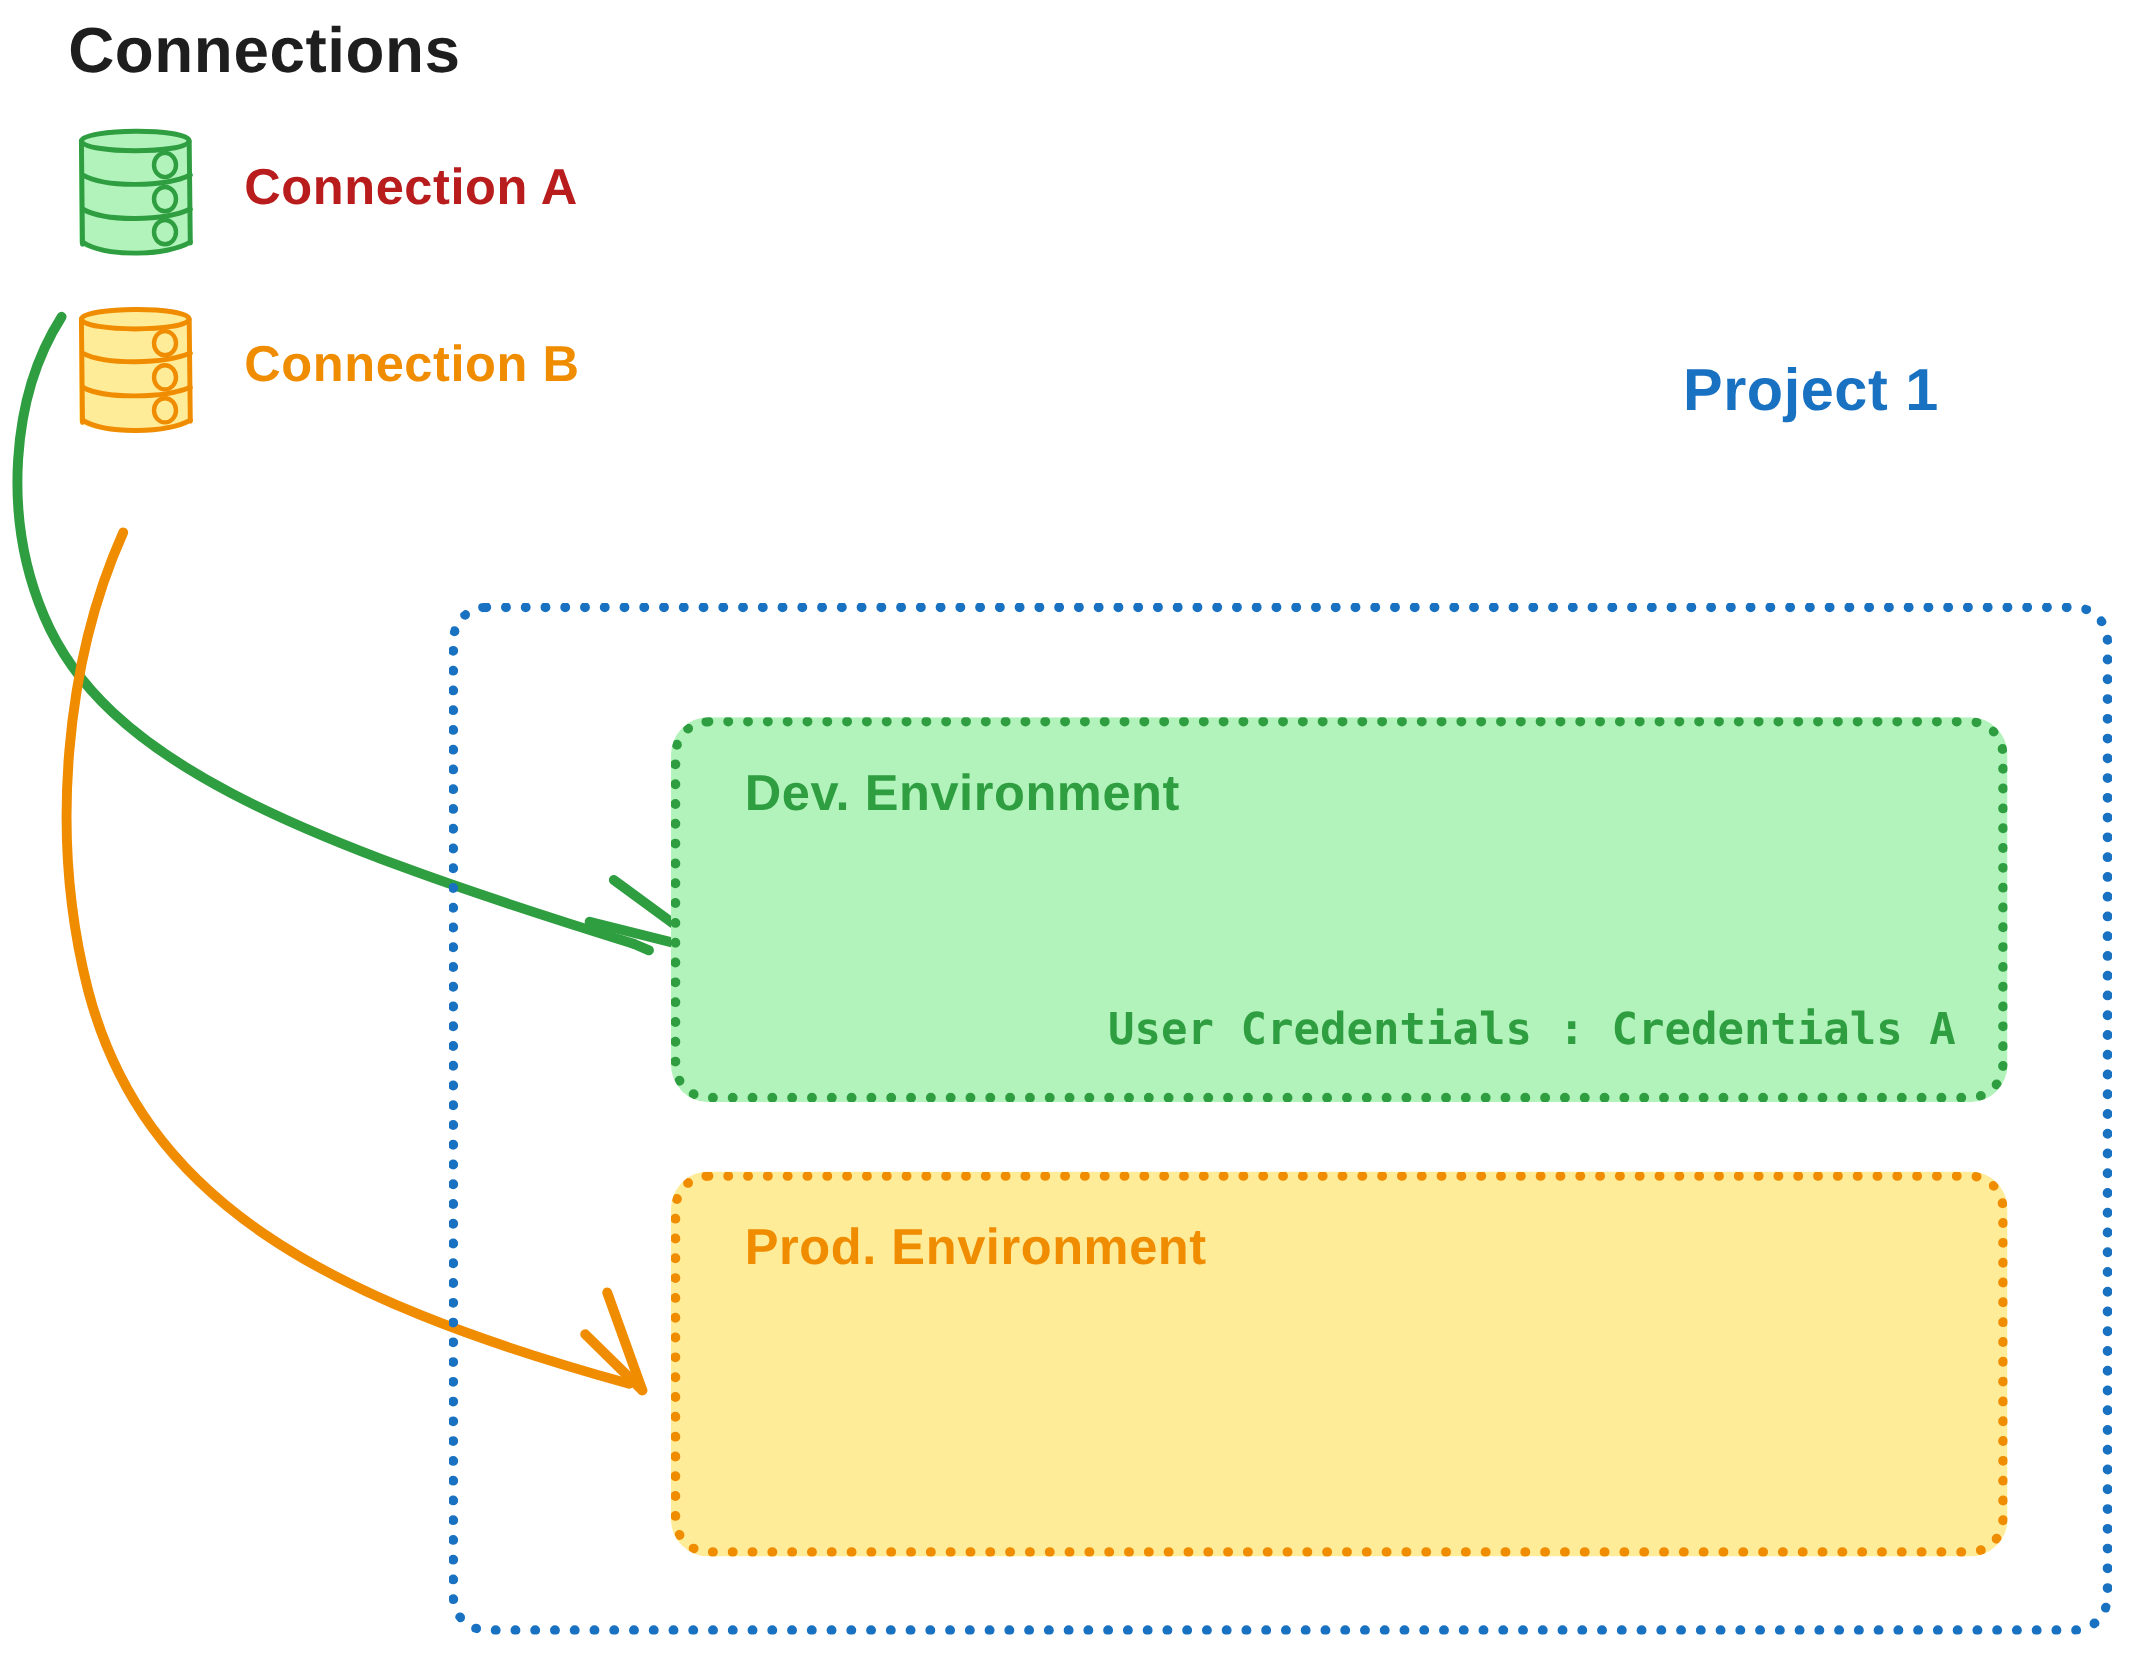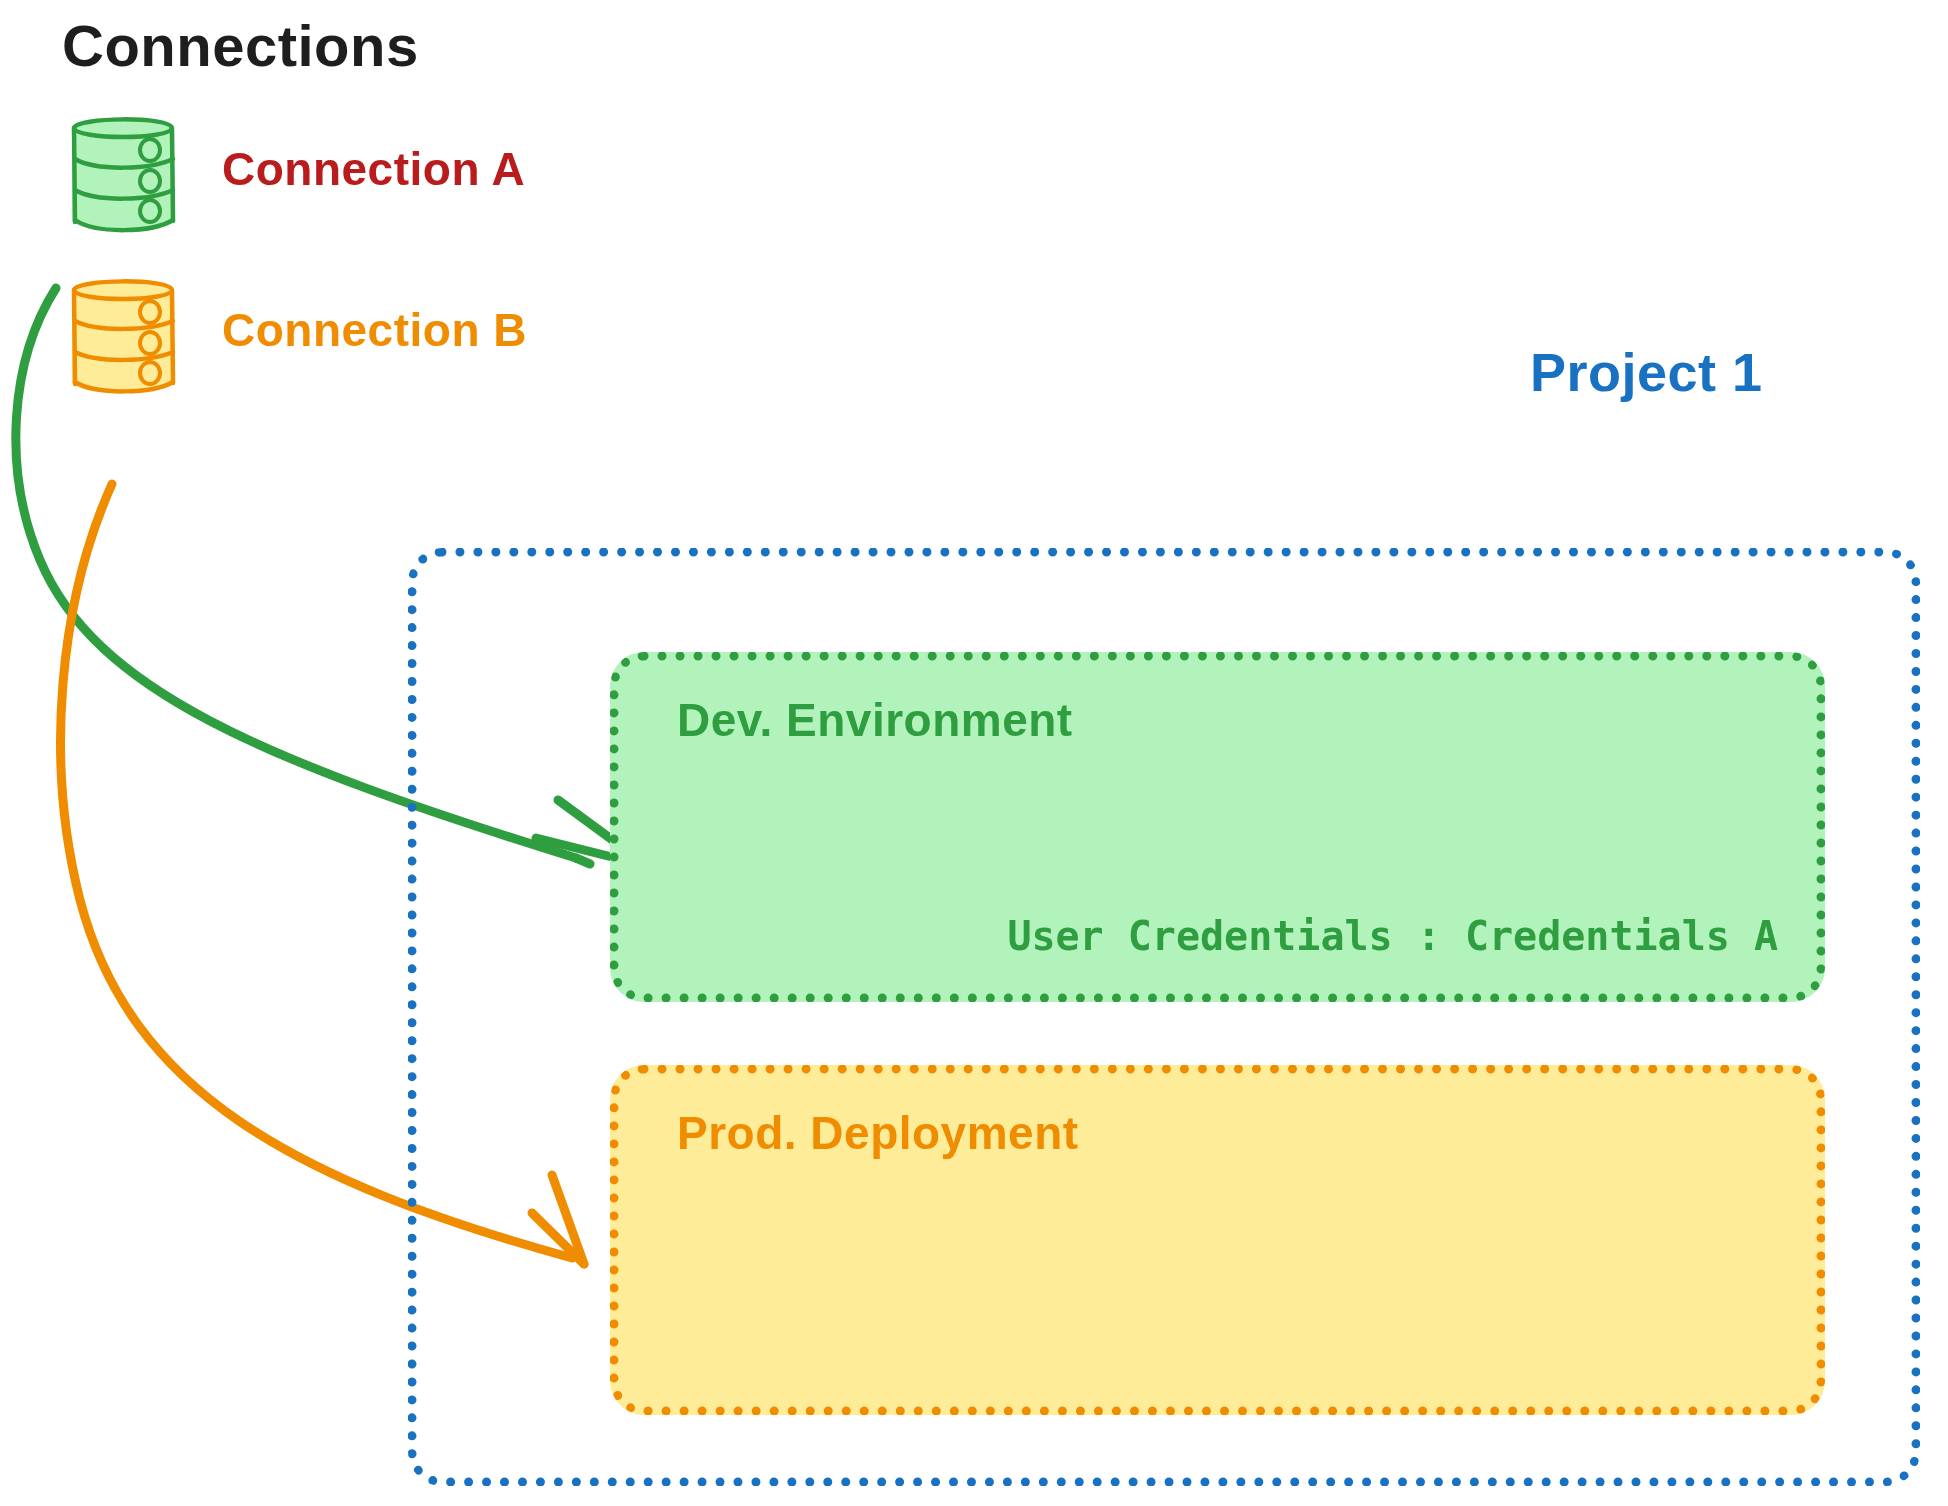--- a/index.html
+++ b/index.html
@@ -50,21 +50,21 @@
     left: 222px;
     top: 303px;
     font-size: 46px;
     color: #f08c00;
     white-space: nowrap;
   }
 
   #label-project-1 {
     position: absolute;
     left: 1530px;
-    top: 341px;
+    top: 324px;
     font-size: 54px;
     color: #1971c2;
     white-space: nowrap;
   }
 
   
   .db-icon {
     position: absolute;
     width: 120px;
     height: 130px;
@@ -198,16 +198,16 @@
   <div id="label-project-1" class="hand">Project 1</div>
 
   <div id="project-container" class="dotted-box"></div>
 
   <div id="dev-environment" class="dotted-box">
     <div id="dev-title" class="env-title hand">Dev. Environment</div>
     <div id="dev-cred" class="env-cred mono">User Credentials : Credentials A</div>
   </div>
 
   <div id="prod-environment" class="dotted-box">
-    <div id="prod-title" class="env-title hand">Prod. Deployment</div>
+    <div id="prod-title" class="env-title hand">Prod. Environment</div>
   </div>
 
 </div>
 
 </body></html>

